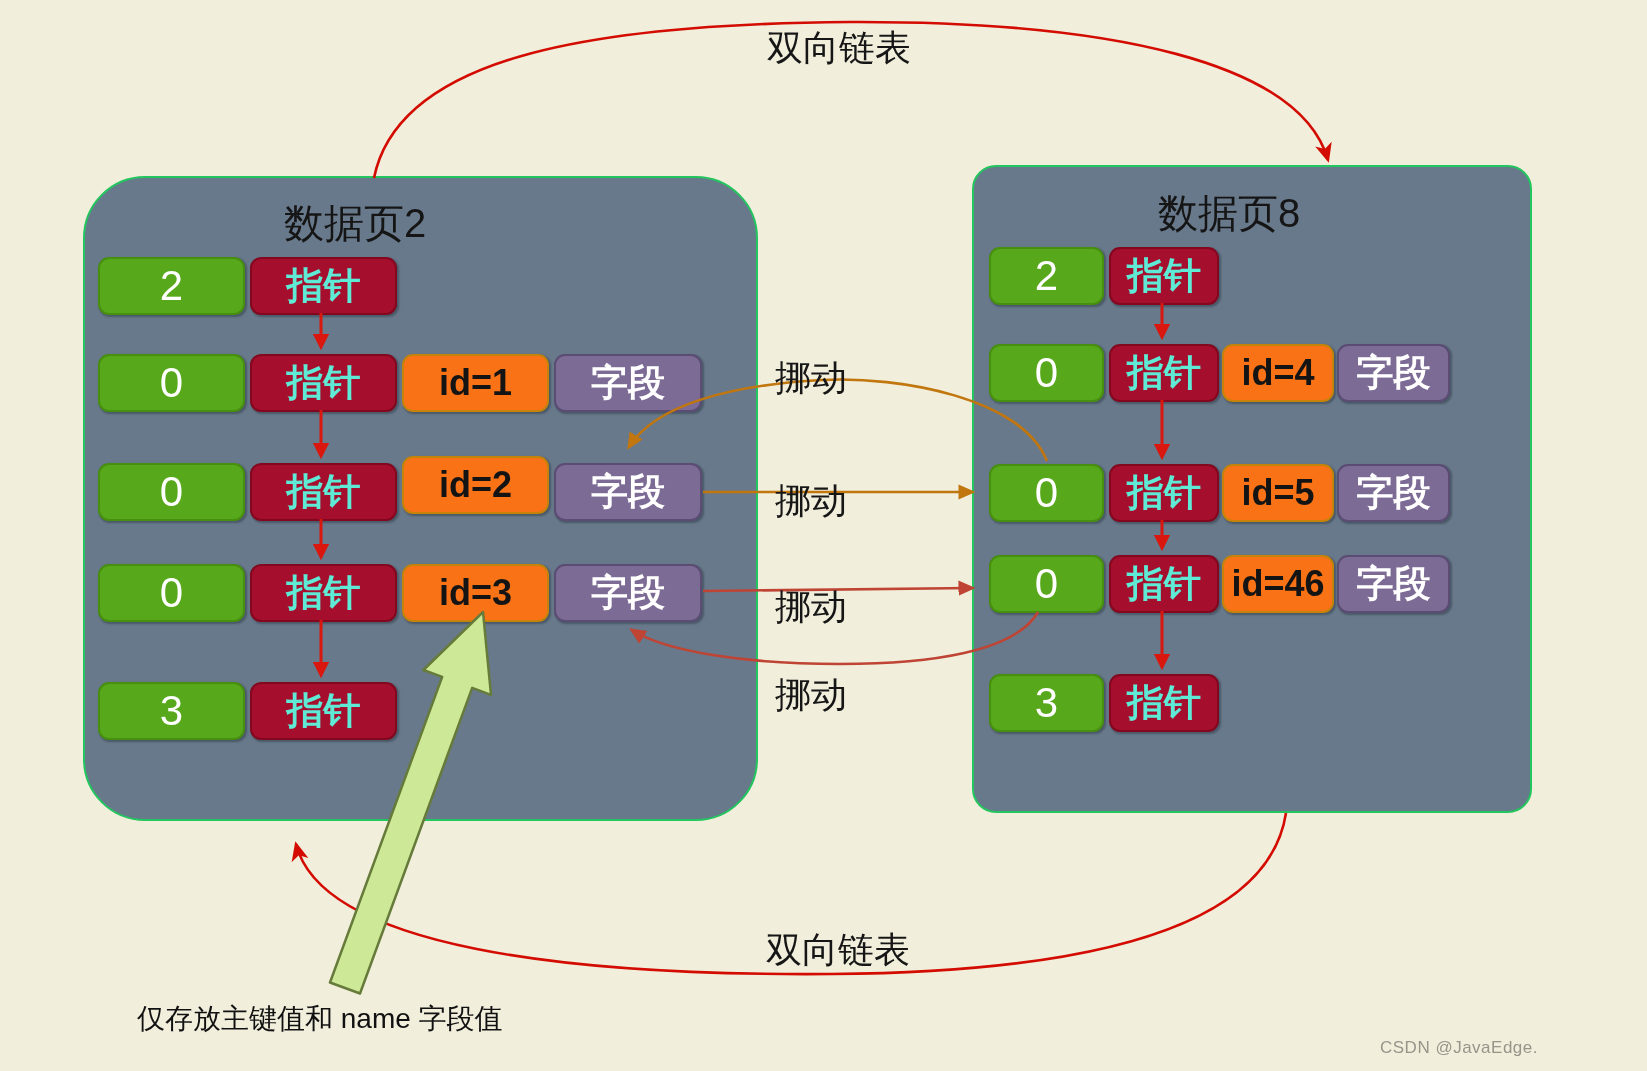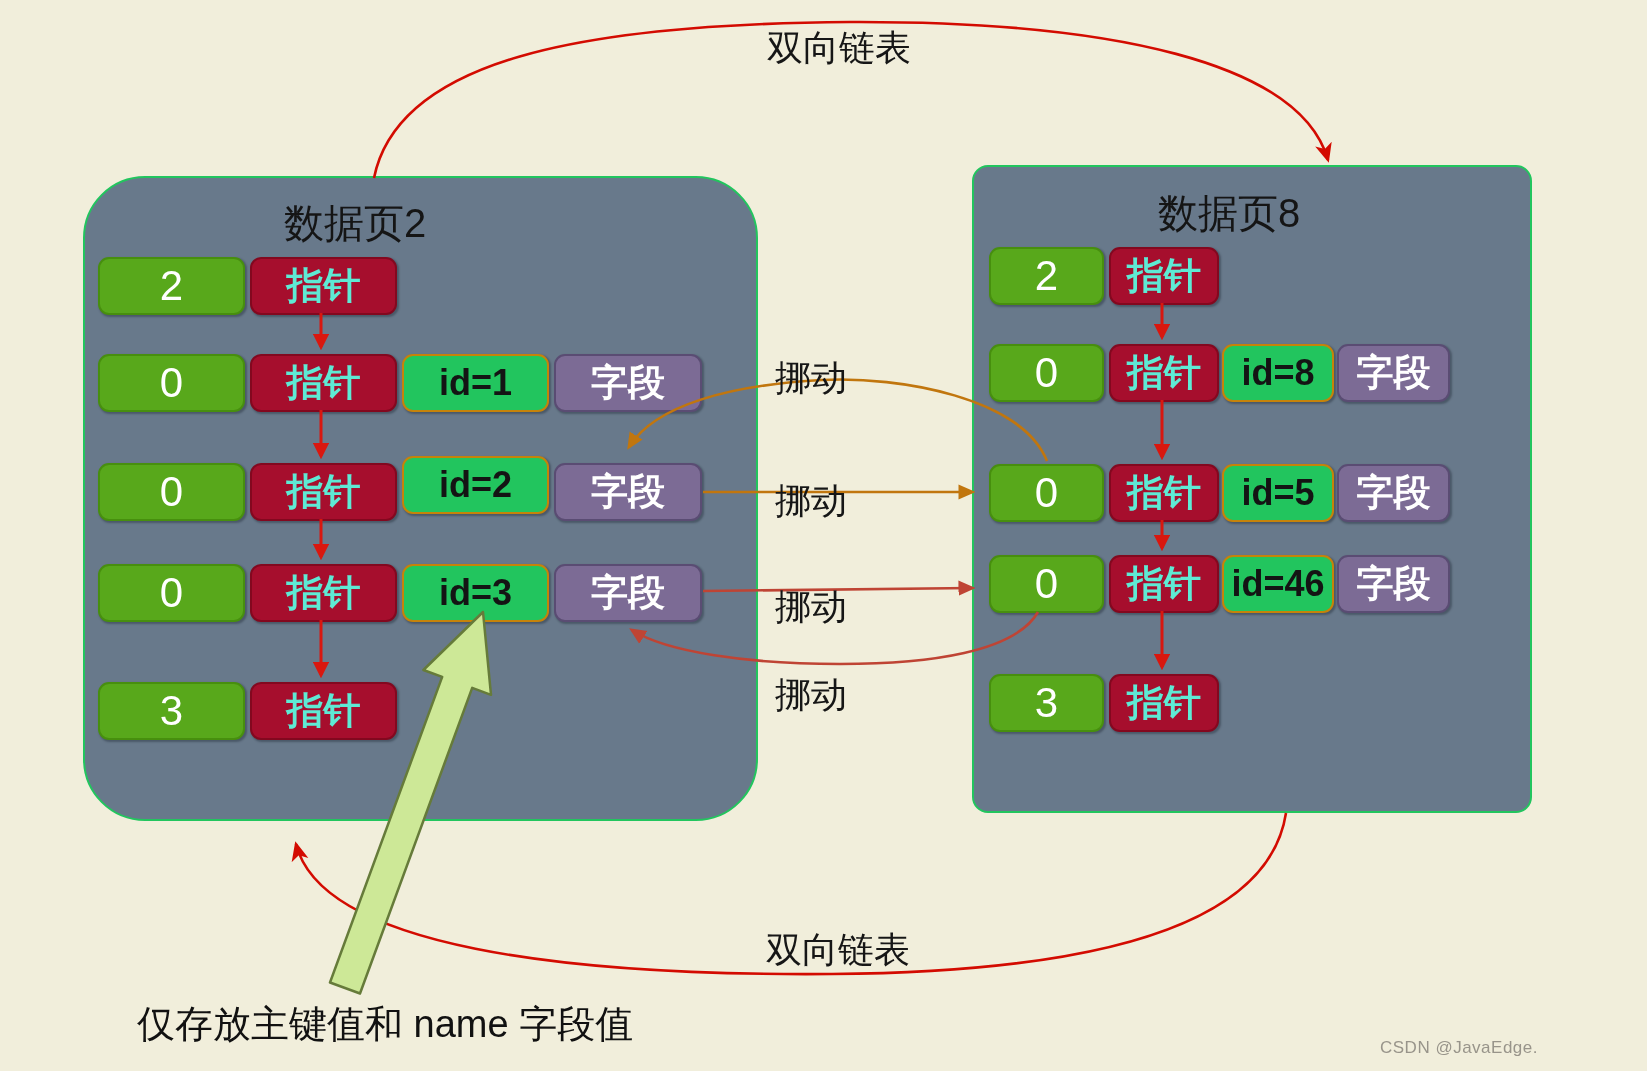--- a/index.html
+++ b/index.html
@@ -1,50 +1,50 @@
 <!DOCTYPE html>
 <html><head>
 <meta charset="utf-8">
 <style>
   html,body{margin:0;padding:0;}
   body{font-family:"Liberation Sans",sans-serif;background:#f1eedb;}
   #canvas{position:relative;width:1647px;height:1071px;background:#f1eedb;overflow:hidden;}
 
   .page-box{position:absolute;background:#68798b;border:2px solid #22c55e;box-sizing:border-box;padding-left:48px;}
   #pageL{left:83px;top:176px;width:675px;height:645px;border-radius:62px;}
-  #pageR{left:972px;top:165px;width:560px;height:648px;border-radius:16px;}
+  #pageR{left:972px;top:165px;width:560px;height:648px;border-radius:24px;}
 
   .page-title{position:absolute;font-size:40px;font-weight:500;color:#151515;text-align:center;line-height:1.15;}
   #titleL{left:0px;top:22px;width:540px;}
   #titleR{left:0px;top:23px;width:510px;}
 
   .blk{position:absolute;height:58px;display:flex;align-items:center;justify-content:center;
        border-radius:11px;box-sizing:border-box;box-shadow:1.5px 1.5px 2px rgba(20,30,40,.35);}
   .slot{background:#58a81b;border:2px solid #478f0e;color:#fff;font-size:42px;font-weight:400;}
   .ptr {background:#a60e2d;border:2px solid #83081f;color:#5eead4;font-size:37px;font-weight:700;}
-  .key {background:#22c55e;border:2px solid #c5830a;color:#141414;font-size:36px;font-weight:700;}
+  .key {background:#f97316;border:2px solid #c5830a;color:#141414;font-size:36px;font-weight:700;}
   .fld {background:#7c6b95;border:2px solid #5a4c73;color:#ffffff;font-size:37px;font-weight:700;}
 
   
   .L .slot{left:13px;width:147px;} .L .ptr{left:165px;width:147px;}
   .L .key{left:317px;width:147px;} .L .fld{left:469px;width:148px;}
   
   .R .slot{left:15px;width:115px;} .R .ptr{left:135px;width:110px;}
   .R .key{left:248px;width:112px;} .R .fld{left:363px;width:113px;}
 
   svg#arrow-layer{position:absolute;left:0;top:0;width:1647px;height:1071px;pointer-events:none;}
 
   .lbl{position:absolute;font-size:36px;font-weight:500;color:#161616;line-height:1.1;white-space:nowrap;}
   #lbl-top{left:767px;top:28px;width:200px;}
   #lbl-bottom{left:766px;top:930px;width:200px;}
   #mv1{left:775px;top:358px;width:146px;}
   #mv2{left:775px;top:481px;width:146px;}
   #mv3{left:775px;top:587px;width:146px;}
   #mv4{left:775px;top:675px;width:146px;}
-  #caption{left:137px;top:1004px;font-size:38px;font-weight:500;color:#111;white-space:nowrap;}
+  #caption{left:137px;top:1004px;font-size:28px;font-weight:500;color:#111;white-space:nowrap;}
   #watermark{position:absolute;left:1380px;top:1038px;width:253px;
              font-size:17px;color:#98948a;letter-spacing:.5px;}
 </style>
 </head>
 <body>
 
 <div id="canvas">
 
   <div class="page-box L" id="pageL">
     <div class="page-title" id="titleL">数据页2</div>
@@ -72,21 +72,21 @@
   </div>
 
   <div class="page-box R" id="pageR">
     <div class="page-title" id="titleR">数据页8</div>
 
     <div class="blk slot" style="top:80px">2</div>
     <div class="blk ptr" style="top:80px">指针</div>
 
     <div class="blk slot" style="top:177px">0</div>
     <div class="blk ptr" style="top:177px">指针</div>
-    <div class="blk key" style="top:177px">id=8</div>
+    <div class="blk key" style="top:177px">id=4</div>
     <div class="blk fld" style="top:177px">字段</div>
 
     <div class="blk slot" style="top:297px">0</div>
     <div class="blk ptr" style="top:297px">指针</div>
     <div class="blk key" style="top:297px">id=5</div>
     <div class="blk fld" style="top:297px">字段</div>
 
     <div class="blk slot" style="top:388px">0</div>
     <div class="blk ptr" style="top:388px">指针</div>
     <div class="blk key" style="top:388px">id=46</div>

